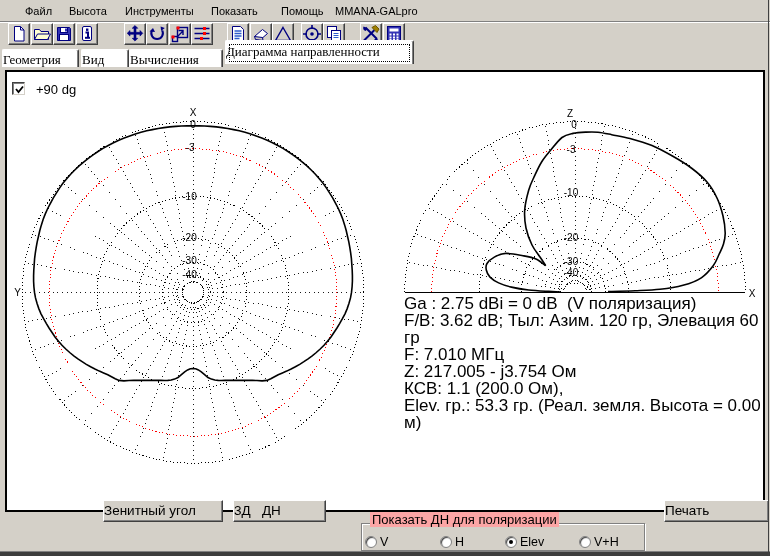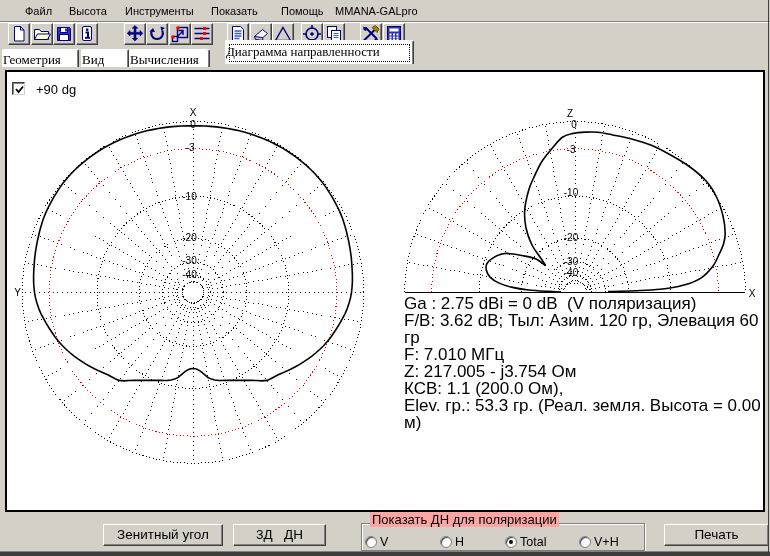--- a/index.html
+++ b/index.html
@@ -16,21 +16,21 @@
 .tab.active { top:40px; height:24px; z-index:3; line-height:22px; }
 .tab.active .focus { position:absolute; left:3px; top:3px; right:3px; bottom:2px; border:1px dotted #000; }
 #panel { position:absolute; left:5px; top:70px; width:760px; height:442px; background:#fff; border:2px solid #000; }
 #cb { position:absolute; left:12px; top:82px; width:13px; height:13px; background:#fff;
   border-top:1px solid #404040; border-left:1px solid #404040; border-right:1px solid #d4d0c8; border-bottom:1px solid #d4d0c8;
   box-shadow:inset 1px 1px 0 #808080; }
 #cb svg { position:absolute; left:1px; top:1px; }
 #cblab { position:absolute; left:36px; top:82px; font-size:13px; }
 #info { position:absolute; left:404px; top:295px; font-size:17px; line-height:17px; color:#000; }
 #botbar { position:absolute; left:0; top:512px; width:770px; height:40px; background:#d4d0c8; }
-.pbtn { position:absolute; top:524px; height:22px; background:#d4d0c8; font-size:13.5px; text-align:center; line-height:20px;
+.pbtn { position:absolute; top:500px; height:22px; background:#d4d0c8; font-size:13.5px; text-align:left; line-height:20px;
   border-top:1px solid #fff; border-left:1px solid #fff; border-right:1px solid #404040; border-bottom:1px solid #404040;
   box-shadow:inset -1px -1px 0 #808080; }
 #fset { position:absolute; left:361px; top:523px; width:284px; height:28px;
   border:1px solid #808080; box-shadow:1px 1px 0 #fff, inset 1px 1px 0 #fff; }
 #fsetlab { position:absolute; left:370px; top:512px; font-size:13px; background:#fca5a5; padding:0 2px; }
 .radio { position:absolute; top:536px; width:12px; height:12px; border-radius:50%; background:#fff;
   border:1px solid #808080; box-shadow:inset 1px 1px 1px #404040; }
 .rdot { position:absolute; left:3px; top:3px; width:4px; height:4px; border-radius:50%; background:#000; }
 .rlab { position:absolute; top:535px; font-size:12.5px; }
 #dark { position:absolute; left:0; top:552px; width:770px; height:4px; background:#3d3d3d; border-top:1px solid #808080; box-sizing:content-box; top:551px; height:4px; }
@@ -167,21 +167,21 @@
         <rect x="12.5" y="12.5" width="2" height="2"></rect>
         <rect x="5.5" y="15" width="2" height="1.5"></rect>
         <rect x="9" y="15" width="2" height="1.5"></rect>
         <rect x="12.5" y="15" width="2" height="1.5"></rect>
       </g>
     </svg>
   </div>
 
 <div class="tab" style="left:2px;width:77px">Геометрия</div>
 <div class="tab" style="left:81px;width:48px">Вид</div>
-<div class="tab" style="left:129px;width:81px">Вычисления</div>
+<div class="tab" style="left:129px;width:94px">Вычисления</div>
 <div class="tab active" style="left:225px;width:189px"><span class="focus"></span>Диаграмма направленности</div>
 
 <div id="panel">
 <div style="position:absolute;left:0;top:0;width:756px;height:438px;overflow:hidden">
       <svg width="758" height="440" style="position:absolute;left:0;top:0">
 <g transform="translate(-7,-72)">
 <circle cx="193.0" cy="292.4" r="170.8" fill="none" stroke="#000" stroke-width="1" stroke-dasharray="1 2.5" shape-rendering="crispEdges"></circle>
 <circle cx="193.0" cy="292.4" r="143.7" fill="none" stroke="red" stroke-width="1" stroke-dasharray="1 2.5" shape-rendering="crispEdges"></circle>
 <circle cx="193.0" cy="292.4" r="96.0" fill="none" stroke="#000" stroke-width="1" stroke-dasharray="1 2.5" shape-rendering="crispEdges"></circle>
 <circle cx="193.0" cy="292.4" r="54.0" fill="none" stroke="#000" stroke-width="1" stroke-dasharray="1 2.5" shape-rendering="crispEdges"></circle>
@@ -286,17 +286,17 @@
 <div class="pbtn" style="left:233px;width:93px">3Д&nbsp;&nbsp; ДН</div>
 <div id="fset"></div>
 <div id="fsetlab">Показать ДН для поляризации</div>
 <span class="radio" style="left:365px"></span>
 <span class="rlab" style="left:380px">V</span>
 <span class="radio" style="left:440px"></span>
 <span class="rlab" style="left:455px">H</span>
 <span class="radio" style="left:505px">
     <span class="rdot"></span>
   </span>
-<span class="rlab" style="left:520px">Total</span>
+<span class="rlab" style="left:520px">Elev</span>
 <span class="radio" style="left:579px"></span>
 <span class="rlab" style="left:594px">V+H</span>
 <div class="pbtn" style="left:664px;width:105px">Печать</div>
 <div id="dark"></div>
 <div id="redge1"></div>
 </body></html>

